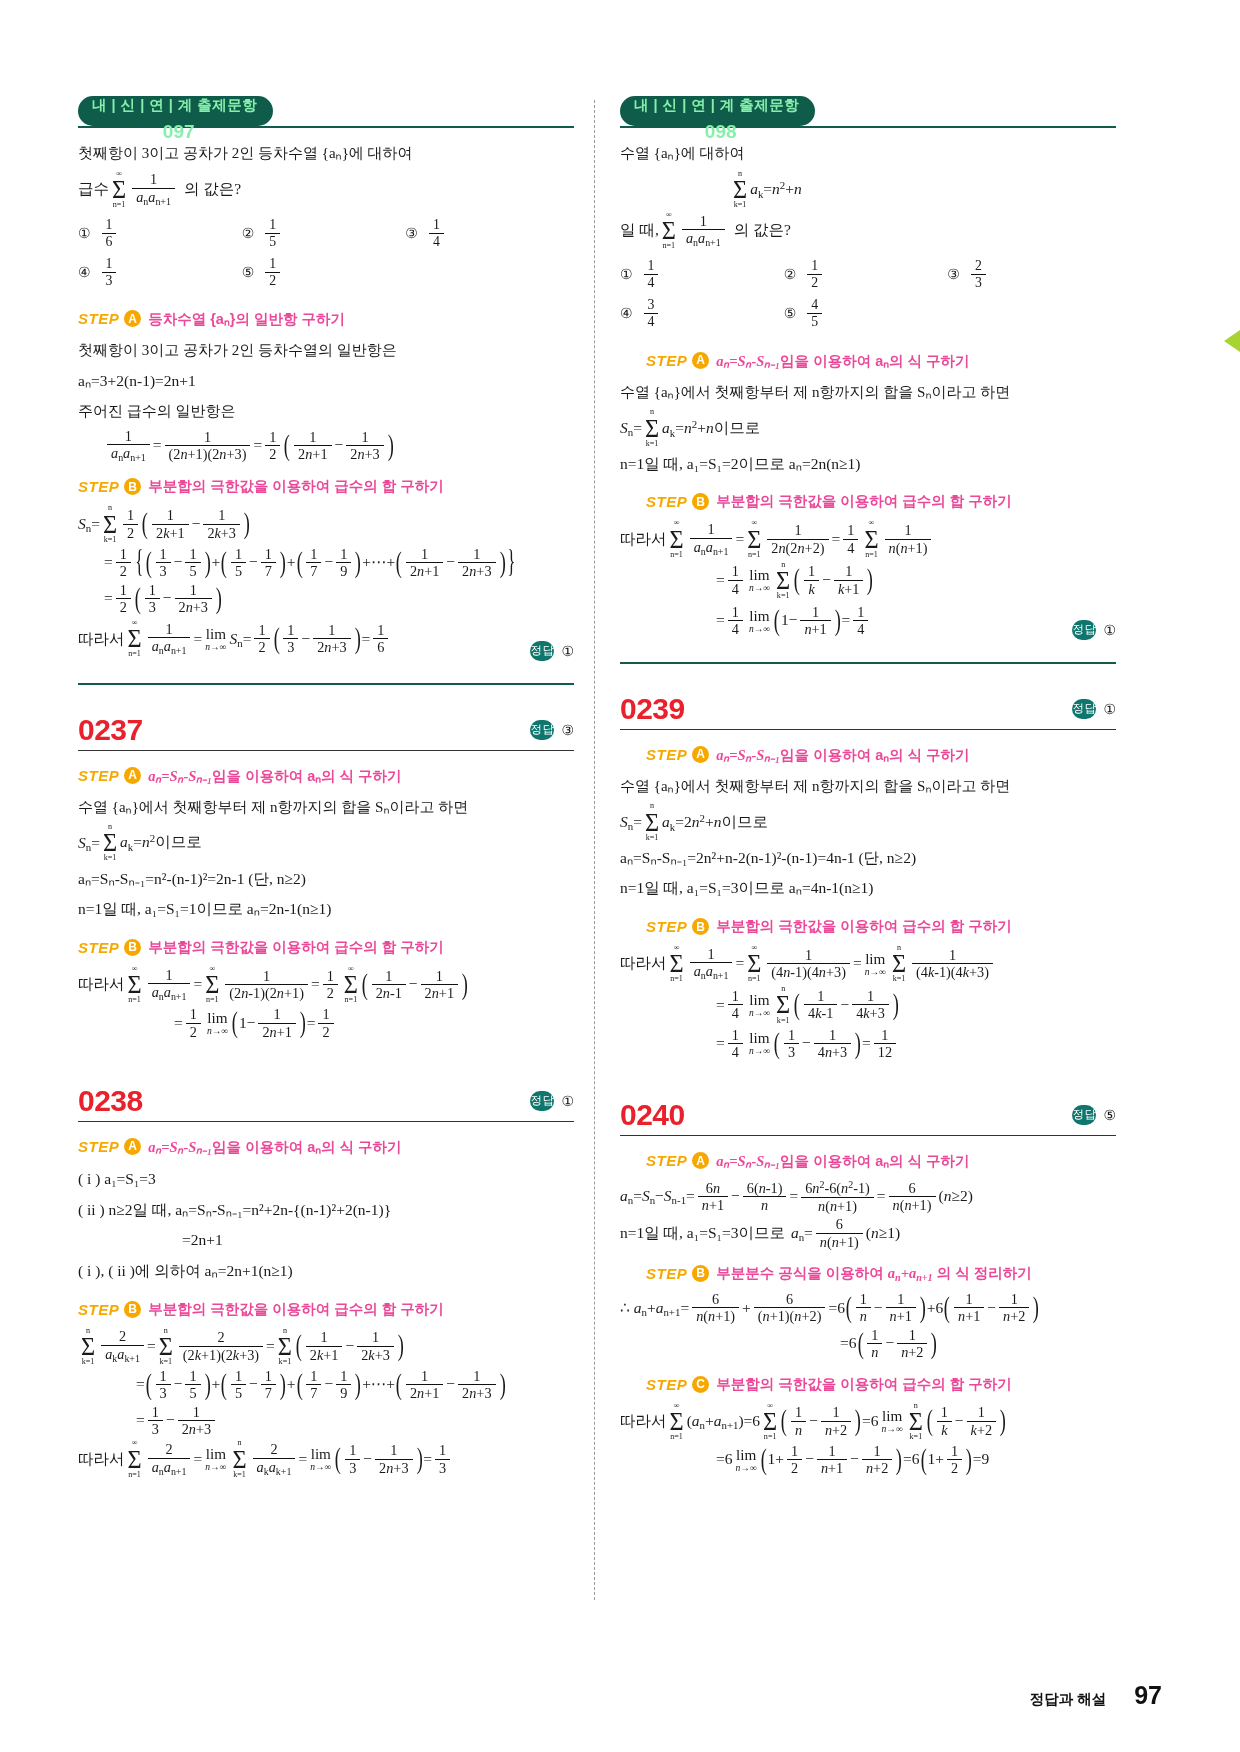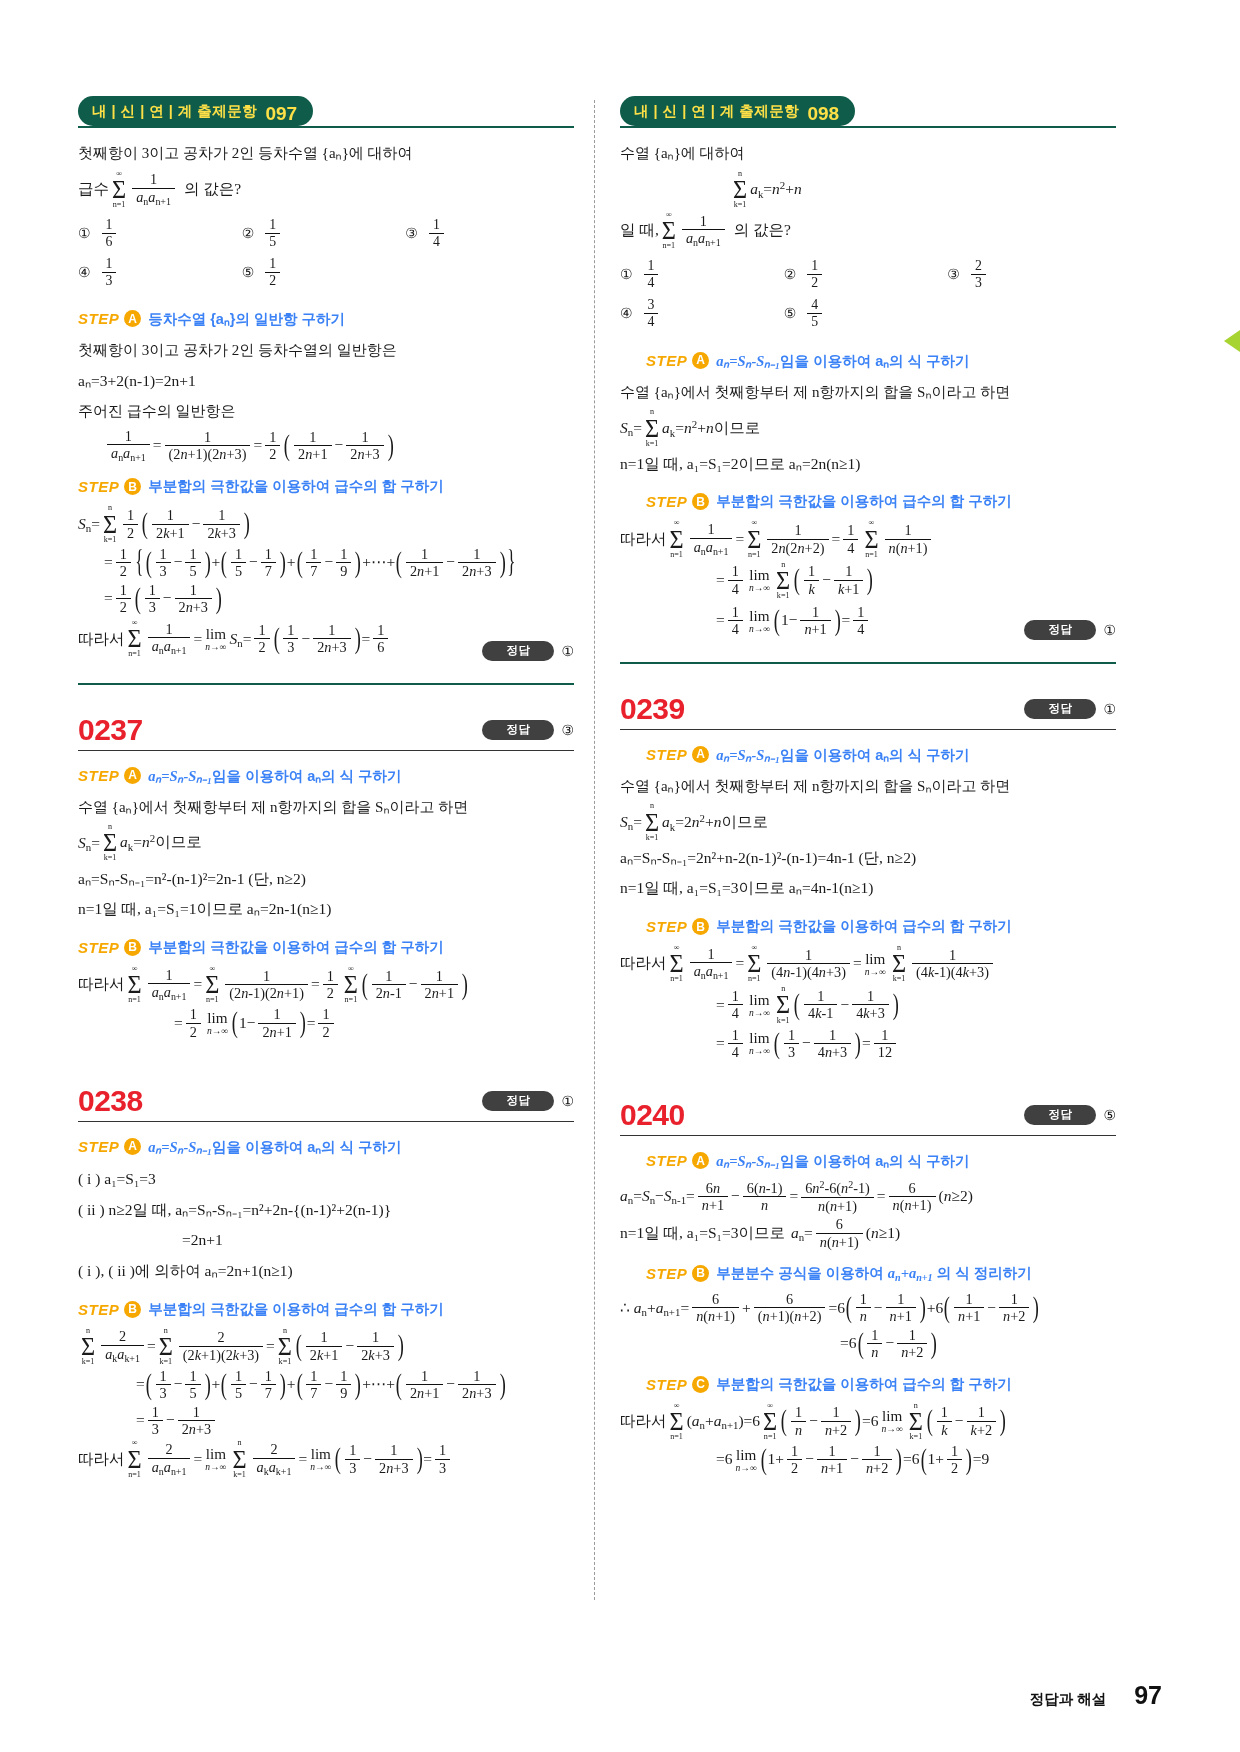--- a/index.html
+++ b/index.html
@@ -30,26 +30,27 @@
   }
   
   .pill{
     position:relative;
     display:flex;align-items:center;
     height:30px;
     background:#0f5c4a;
     border-radius:15px;
     padding:0 16px 0 14px;
     width:max-content;
-    color:#fde047;
+    color:#86efac;
     font-family:"Liberation Sans", sans-serif;
     font-weight:bold;
     font-size:14.5px;
     letter-spacing:0.5px;
     box-sizing:border-box;
+    flex-direction:column;
   }
   .pill .num{
     font-size:19px;
     margin-left:8px;
     letter-spacing:0;
     margin-top:6px;
   }
   .pill-rule{
     border-bottom:2px solid #0f5c4a;
     margin-top:-15px;
@@ -73,25 +74,25 @@
     padding-bottom:3px;
     margin-bottom:12px;
   }
   
   .ansbadge{
     display:inline-flex;align-items:center;gap:7px;
     font-family:"Liberation Sans", sans-serif;
     font-size:12px;
   }
   .ansbadge .lbl{
-    background:#404040;
+    background:#0f766e;
     color:#fff;
     border-radius:10px;
-    padding:2px 24px 3px;
-    font-weight:bold;
+    padding:2px 0 3px;
+    font-weight:normal;
     font-size:11.5px;
     letter-spacing:0.5px;
   }
   .ansbadge .val{
     font-size:14px;color:#111;
   }
   
   .step{
     display:flex;align-items:center;
     gap:7px;
@@ -106,21 +107,21 @@
     letter-spacing:0.5px;
   }
   .step .circ{
     width:17px;height:17px;border-radius:50%;
     background:#f6a800;color:#fff;
     font-size:12px;font-weight:bold;
     display:flex;align-items:center;justify-content:center;
     margin-left:-2px;
   }
   .step .txt{
-    font-size:14.5px;font-weight:bold;color:#3b82f6;
+    font-size:14.5px;font-weight:bold;color:#ec4899;
     font-family:"Liberation Sans", sans-serif;
   }
   .step .txt .mi{font-family:"Liberation Serif",serif;font-style:italic;font-weight:bold;}
   
   .line{
     font-size:15px;
     line-height:1.85;
     margin:2px 0;
   }
   .math{

